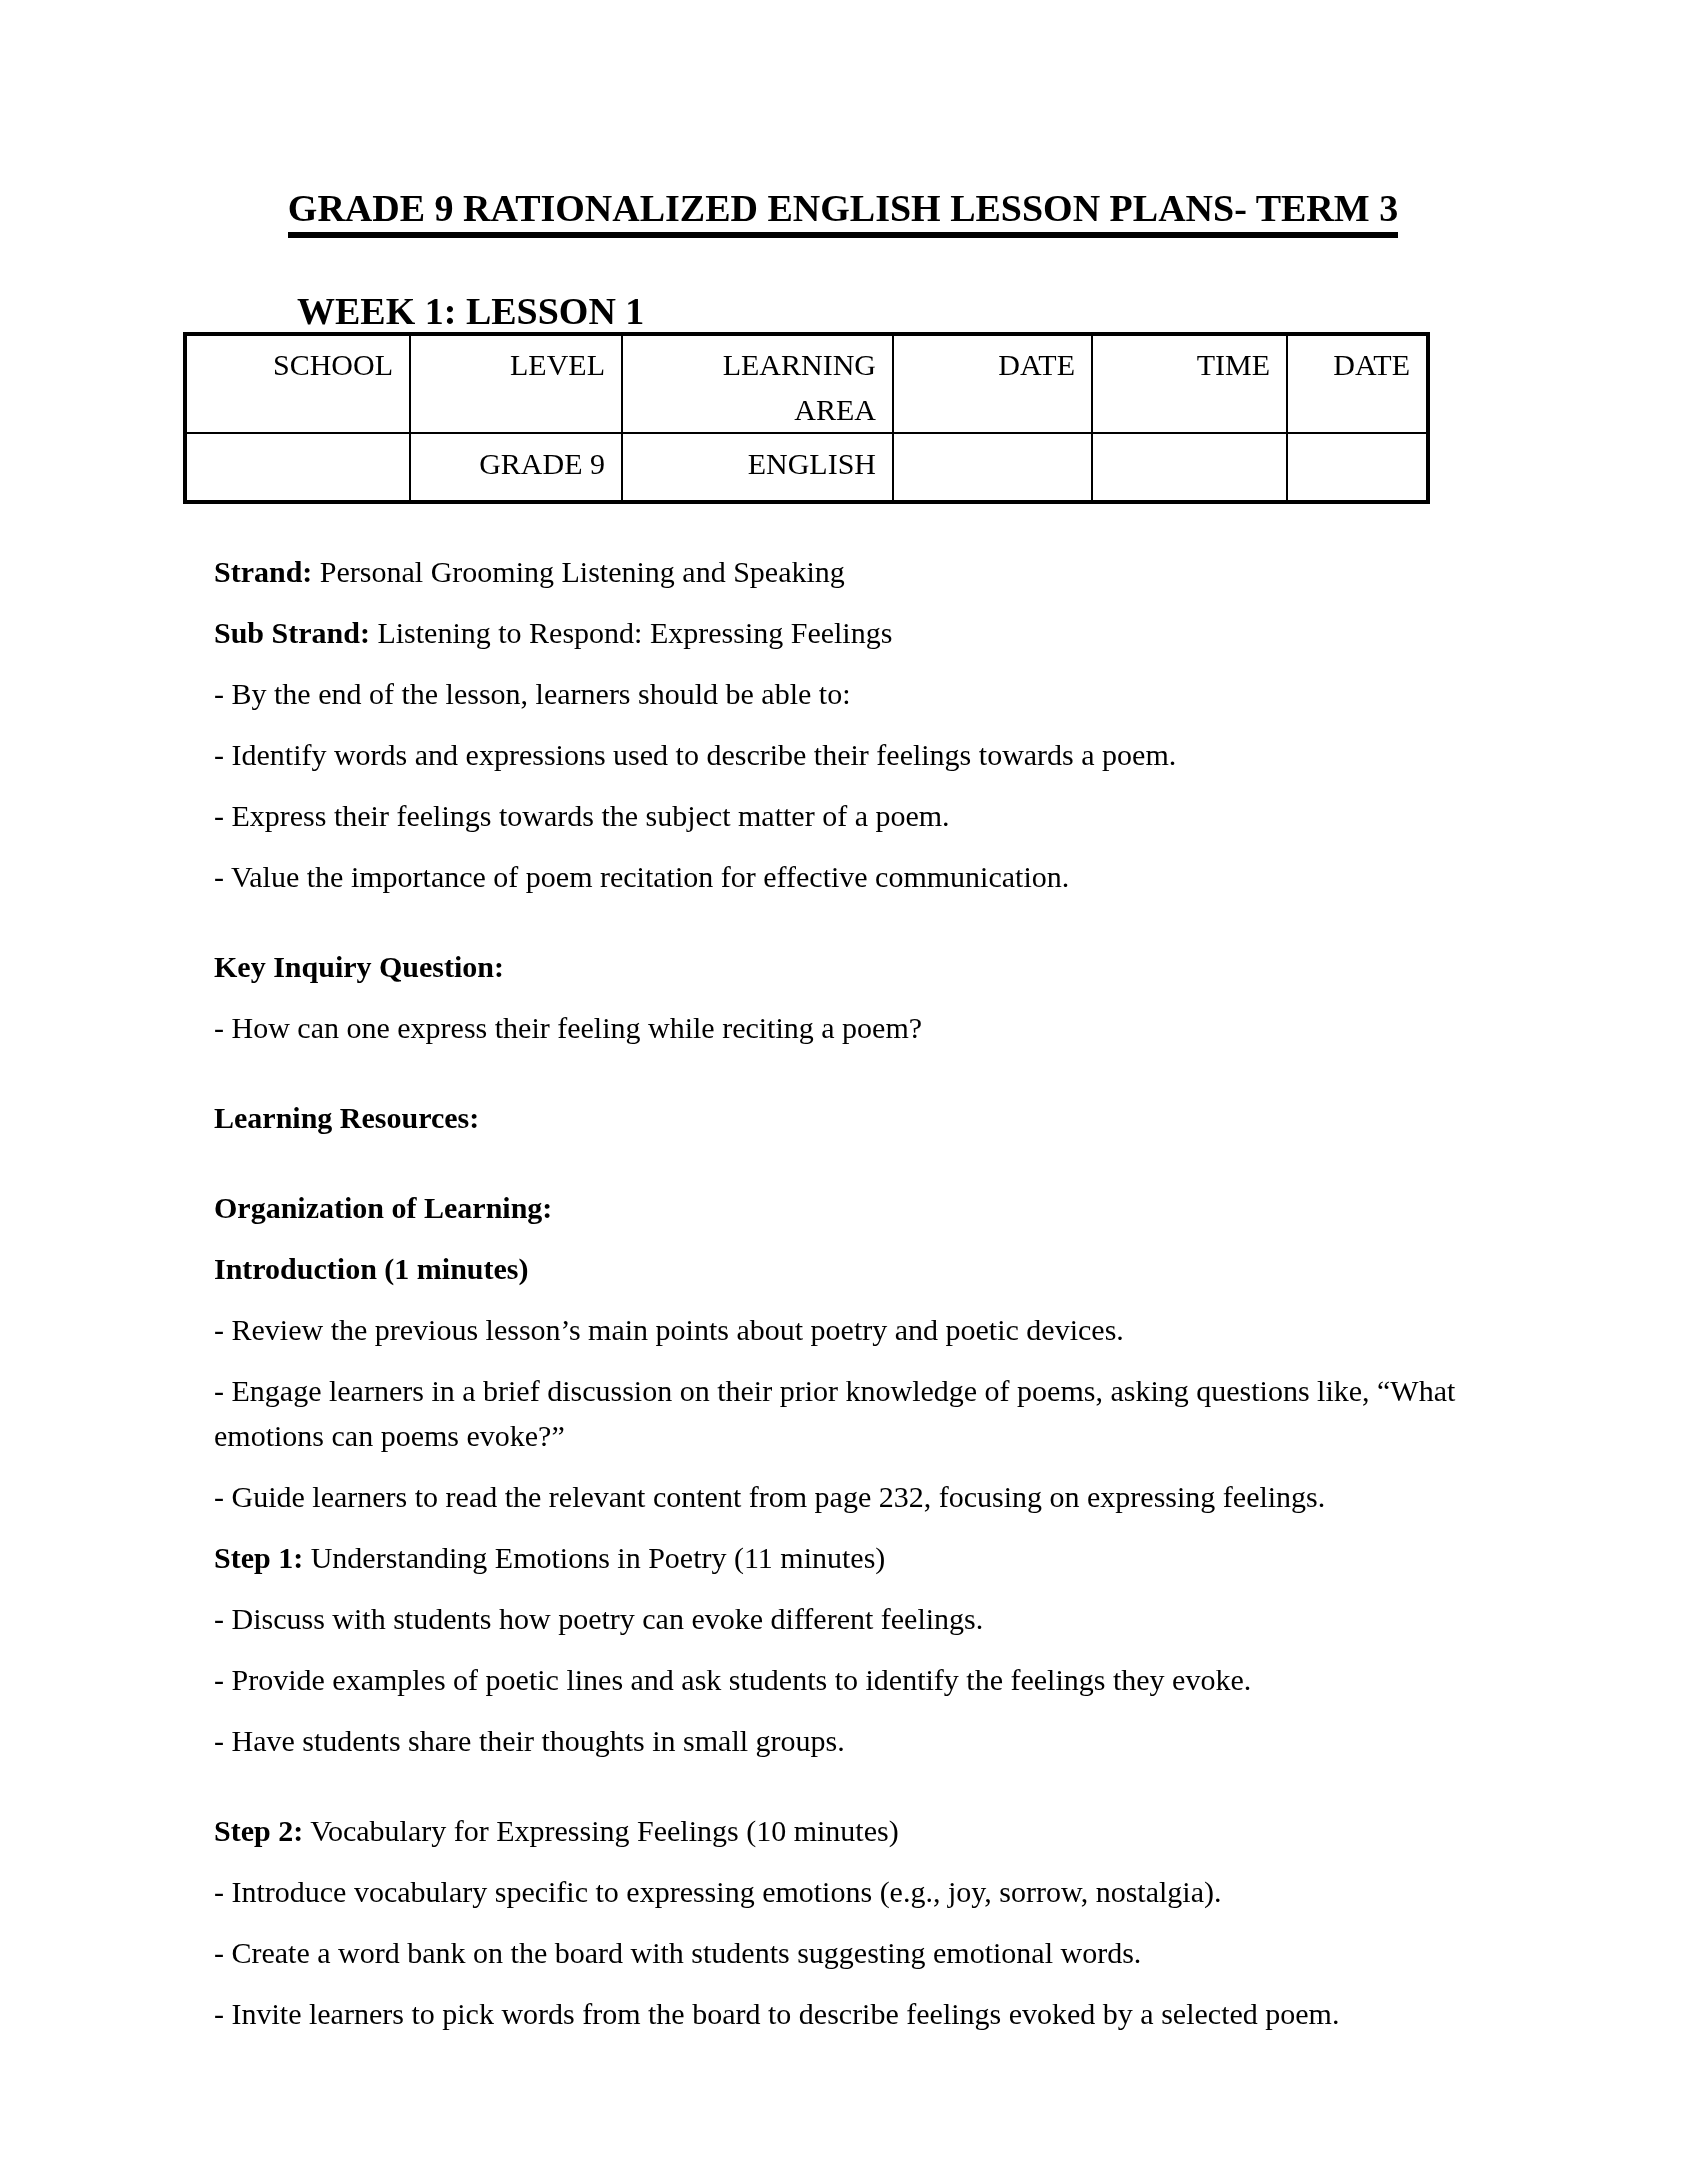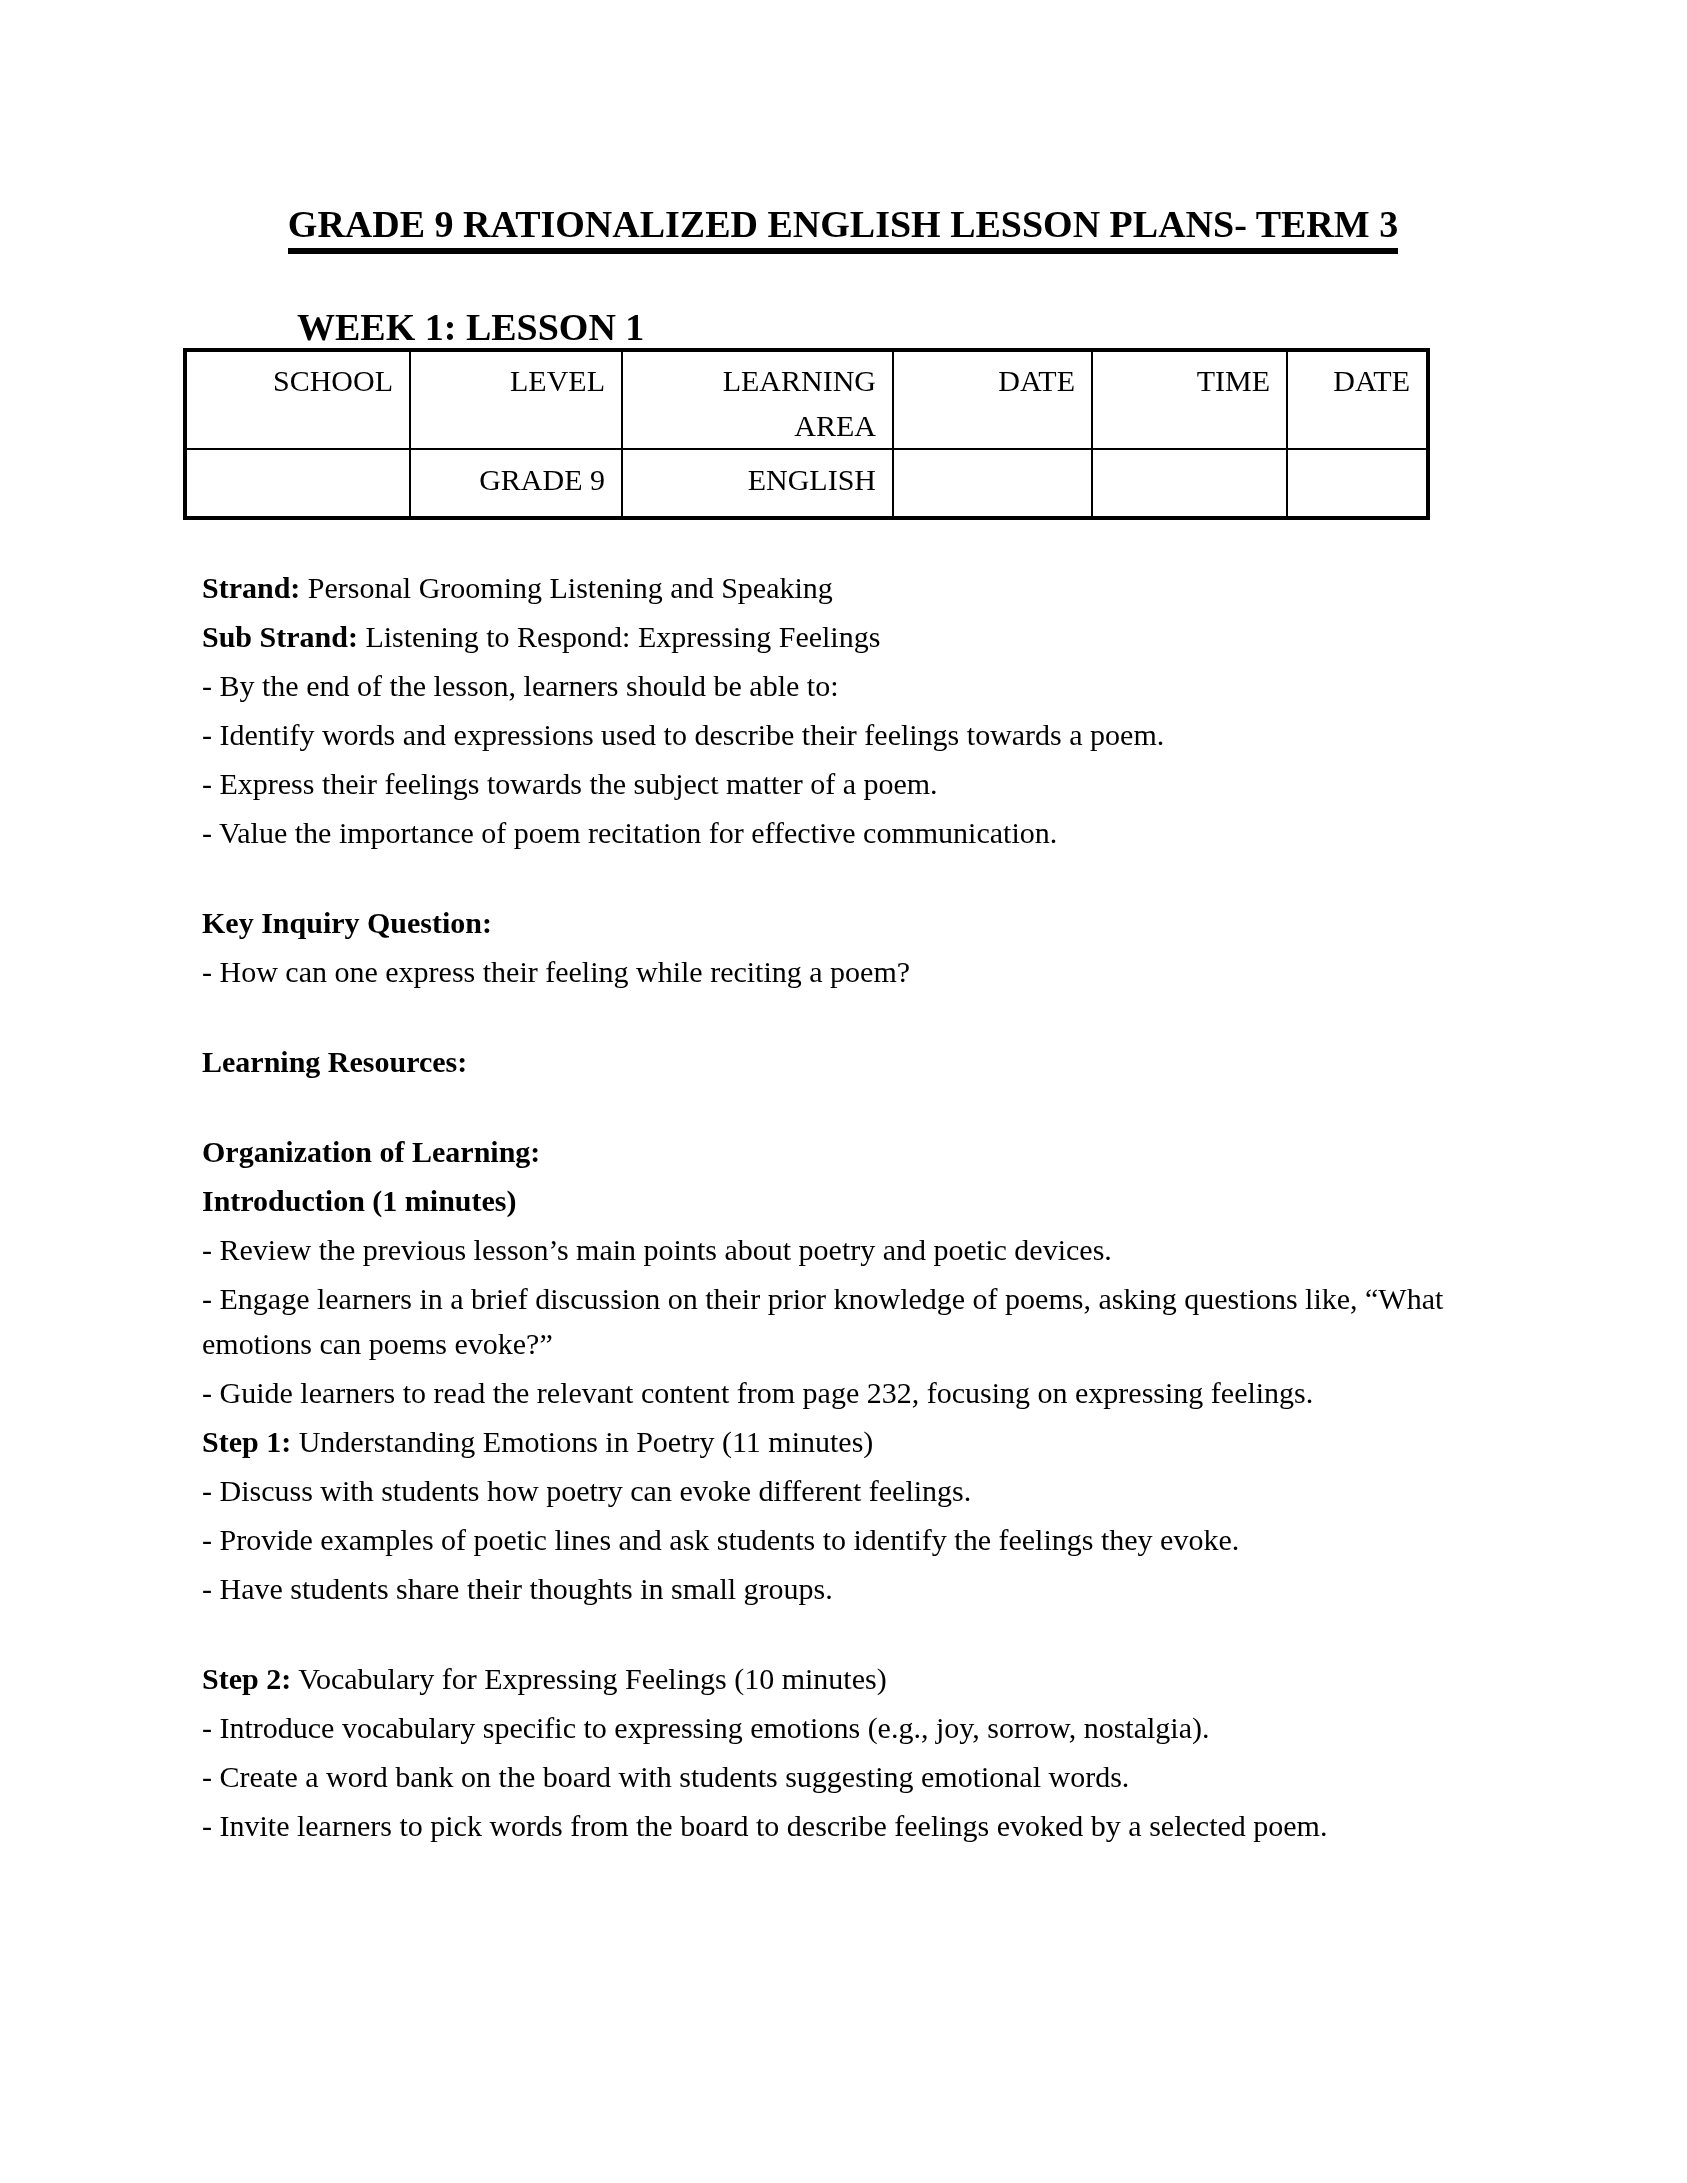--- a/index.html
+++ b/index.html
@@ -9,21 +9,21 @@
     background:#ffffff;
     color:#000000;
     font-family:"Liberation Serif","DejaVu Serif",serif;
     overflow:hidden;
   }
   .content {
     position:absolute; left:198px; top:0;
     width:1290px;
     font-size:30px; line-height:45px;
   }
-  .title-wrap { text-align:center; padding-top:187px; margin:16px; }
+  .title-wrap { text-align:center; padding-top:187px; margin:0; }
   .doc-title {
     display:inline-block;
     font-size:38px; line-height:42px; font-weight:bold;
     border-bottom:6px solid #000;
     padding-bottom:2.6px;
     white-space:nowrap;
   }
   .week-heading {
     font-size:38px; line-height:41px; font-weight:bold;
     margin:53px 0 0 99px;
@@ -39,21 +39,21 @@
     border:2.6px solid #000;
     vertical-align:top;
     text-align:right;
     font-weight:normal;
     font-size:30px; line-height:45px;
     padding:6.6px 16px 0 17px;
     overflow:hidden;
   }
   .info-table tr.hdr  { height:89px; }
   .info-table tr.data { height:69px; }
-  p { margin:4px; }
+  p { margin:16px; }
   .gap { margin-top:45px; }
   .tablegap { margin-top:45px; }
   b, .bold { font-weight:bold; }
 </style>
 </head>
 <body>
 
 <div class="page">
   <div class="content">
 

